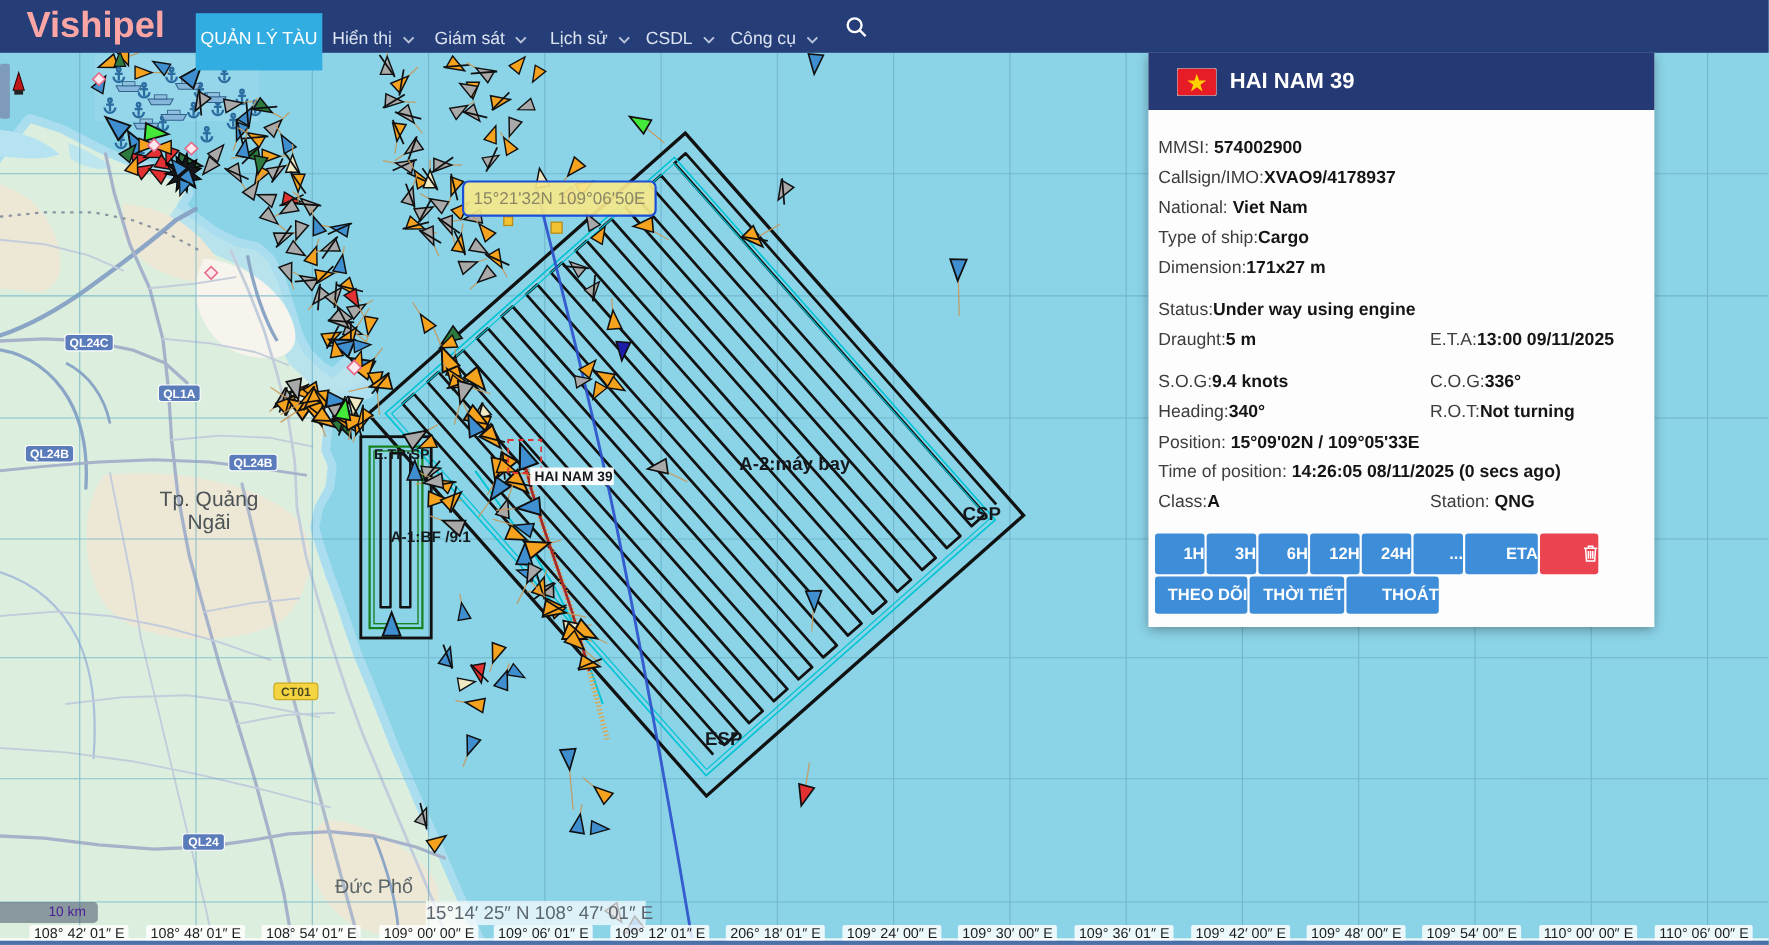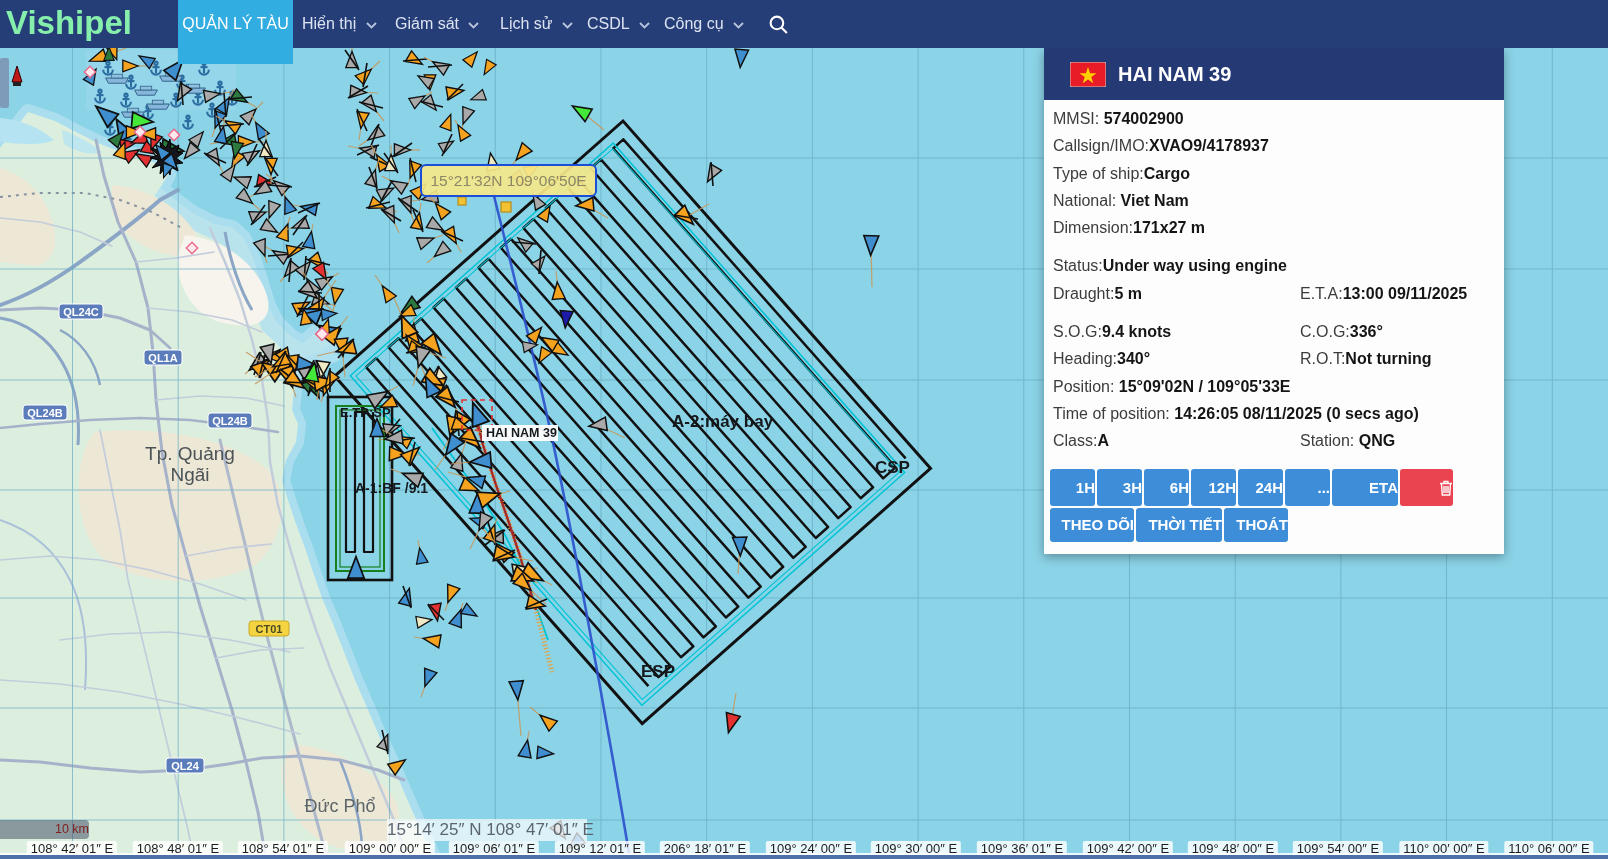--- a/index.html
+++ b/index.html
@@ -1,42 +1,42 @@
 <!DOCTYPE html>
 <html><head><meta charset="utf-8">
 <style>
 *{margin:0;padding:0;box-sizing:border-box}
 html,body{width:1608px;height:859px;overflow:hidden;font-family:"Liberation Sans",sans-serif;position:relative;background:#8bd3e7}
 #map{position:absolute;left:0;top:0}
 #nav{position:absolute;left:0;top:0;width:1608px;height:48px;background:#263e78;z-index:20}
-#logo{position:absolute;left:6px;top:4px;color:#86efac;font-size:33px;font-weight:bold}
-.mi{position:absolute;top:0;color:#dce3f1;font-size:16px;height:64px;line-height:48px;white-space:nowrap}
+#logo{position:absolute;left:24px;top:4px;color:#fca5a5;font-size:33px;font-weight:bold}
+.mi{position:absolute;top:12px;color:#dce3f1;font-size:16px;height:52px;line-height:48px;white-space:nowrap}
 .mi.act{background:#32ade1;color:#fff;width:115px;text-align:center}
 #tip{position:absolute;left:420px;top:164px;width:177px;height:33px;z-index:5;background:rgba(246,232,138,0.92);
  border:2px solid #1d4ed8;border-radius:6px;color:#8b8665;font-size:15.5px;line-height:30px;text-align:center;white-space:nowrap}
 #panel{position:absolute;left:1044px;top:48px;width:460px;z-index:15;background:#fdfdfd;box-shadow:0 3px 10px rgba(0,0,0,0.35)}
 #phead{height:52px;background:#253a74;display:flex;align-items:center}
 #phead b{color:#fff;font-size:20px;margin-left:12px}
-#pbody{padding:5px 0 9px 9px;font-size:16px;color:#3c3c3c}
+#pbody{padding:21px 0 9px 9px;font-size:16px;color:#3c3c3c}
 .rw{height:27.3px;line-height:27.3px;white-space:nowrap}
 .rw.gap{margin-top:11px}
 .rw b{color:#151515}
 .c2{position:absolute;left:247px}
 .rw{position:relative}
 #pbtns{padding:5px 0 12px 5px}
 .bt{display:inline-block;background:#3d8dd8;color:#fff;font-weight:bold;font-size:15px;text-align:right;
  height:37px;line-height:37px;border-radius:3px;margin:0 1px;vertical-align:top}
 .bt.sm{height:34px;line-height:34px;margin-top:2px}
 .bt.red{background:#ea4450}
 .bl{position:absolute;transform:translateX(-50%);bottom:3px;background:rgba(255,255,255,0.82);color:#1c1c1c;
  font-size:13px;padding:0 4px;white-space:nowrap;z-index:8;border-radius:2px}
 #bbar{position:absolute;left:0;bottom:0;width:1608px;height:4px;background:#4c70a8;z-index:9}
 #bbar2{position:absolute;left:0;bottom:4px;width:1608px;height:2px;background:rgba(255,255,255,0.85);z-index:9}
 #scale{position:absolute;left:0;top:820px;width:89px;height:19px;background:rgba(70,82,104,0.55);border-radius:0 4px 4px 0;
- color:#7f1d1d;font-size:12.5px;text-align:right;line-height:19px;z-index:8;padding-left:44px}
+ color:#4c1d95;font-size:12.5px;text-align:left;line-height:19px;z-index:8;padding-left:44px}
 #coord{position:absolute;left:387px;top:819px;width:200px;height:22px;background:rgba(255,255,255,0.7);
  color:#5a6570;font-size:17px;line-height:22px;text-align:center;white-space:nowrap;z-index:8}
 </style></head>
 <body>
 <svg id="map" width="1608" height="859">
     <rect x="0" y="0" width="1608" height="859" fill="#8bd3e7"></rect>
     <path d="M0,148 L28,112 L55,121 L78,133 L98,143 L118,151 L138,156 L155,163 L168,175 L160,188 L172,198 L192,213 L214,224 L232,228 L243,238 L252,256 L260,280 L268,306 L276,322 L290,336 L303,344 L315,333 L328,334 L332,343 L320,352 L305,357 L299,370 L294,390 L292,410 L298,424 L296,442 L286,460 L282,480 L288,500 L296,524 L305,548 L313,572 L322,598 L333,624 L344,652 L355,680 L368,710 L380,738 L392,764 L404,792 L418,824 L430,850 L434,859 L0,859 Z" fill="none" stroke="#aadeef" stroke-width="16" stroke-linejoin="round"></path>
     <path d="M0,148 L28,112 L55,121 L78,133 L98,143 L118,151 L138,156 L155,163 L168,175 L160,188 L172,198 L192,213 L214,224 L232,228 L243,238 L252,256 L260,280 L268,306 L276,322 L290,336 L303,344 L315,333 L328,334 L332,343 L320,352 L305,357 L299,370 L294,390 L292,410 L298,424 L296,442 L286,460 L282,480 L288,500 L296,524 L305,548 L313,572 L322,598 L333,624 L344,652 L355,680 L368,710 L380,738 L392,764 L404,792 L418,824 L430,850 L434,859 L0,859 Z" fill="#dcefdf"></path>
     <path d="M0,118 C22,120 40,128 54,140 C42,146 20,144 0,142 Z" fill="#b6e3f1"></path>
     <path d="M62,130 C78,136 92,144 102,152 C92,156 76,152 64,144 Z" fill="#b6e3f1" opacity="0.8"></path>
@@ -1230,36 +1230,36 @@
   <div id="phead">
     <svg width="36" height="25" viewBox="0 0 36 25" style="margin-left:26px">
         <rect width="36" height="25" fill="#e81c26" rx="2" stroke="#c8c8c8" stroke-width="1"></rect>
         <path d="M18 5 L20.1 11.2 L26.6 11.2 L21.3 15 L23.3 21.2 L18 17.4 L12.7 21.2 L14.7 15 L9.4 11.2 L15.9 11.2 Z" fill="#ffd000"></path>
       </svg>
     <b>HAI NAM 39</b>
   </div>
   <div id="pbody">
 <div class="rw"><span>MMSI: <b>574002900</b></span></div>
 <div class="rw"><span>Callsign/IMO:<b>XVAO9/4178937</b></span></div>
+<div class="rw"><span>National: <b>Viet Nam</b></span></div>
 <div class="rw"><span>Type of ship:<b>Cargo</b></span></div>
-<div class="rw"><span>National: <b>Viet Nam</b></span></div>
 <div class="rw"><span>Dimension:<b>171x27 m</b></span></div>
 <div class="rw gap"><span>Status:<b>Under way using engine</b></span></div>
 <div class="rw"><span>Draught:<b>5 m</b></span><span class="c2">E.T.A:<b>13:00 09/11/2025</b></span></div>
 <div class="rw gap"><span>S.O.G:<b>9.4 knots</b></span><span class="c2">C.O.G:<b>336°</b></span></div>
 <div class="rw"><span>Heading:<b>340°</b></span><span class="c2">R.O.T:<b>Not turning</b></span></div>
 <div class="rw"><span>Position: <b>15°09'02N / 109°05'33E</b></span></div>
 <div class="rw"><span>Time of position: <b>14:26:05 08/11/2025 (0 secs ago)</b></span></div>
 <div class="rw"><span>Class:<b>A</b></span><span class="c2">Station: <b>QNG</b></span></div>
 </div>
   <div id="pbtns">
     <span class="bt" style="width:45px">1H</span><span class="bt" style="width:45px">3H</span><span class="bt" style="width:45px">6H</span><span class="bt" style="width:45px">12H</span><span class="bt" style="width:45px">24H</span><span class="bt" style="width:45px">...</span><span class="bt" style="width:66px">ETA</span><span class="bt red" style="width:53px"><svg width="14" height="16" viewBox="0 0 14 16" style="vertical-align:-3px">
           <path d="M1,3.5 h12 M5,3 v-1.5 h4 V3 M2.5,4 l0.8,11 h7.4 l0.8,-11 M5,6 v7 M7,6 v7 M9,6 v7" stroke="#fff" stroke-width="1.4" fill="none"></path>
         </svg></span><br>
-    <span class="bt sm" style="width:84px">THEO DÕI</span><span class="bt sm" style="width:86px">THỜI TIẾT</span><span class="bt sm" style="width:64px">THOÁT</span>
+    <span class="bt sm" style="width:84px">THEO DÕI</span><span class="bt sm" style="width:86px">THỜI TIẾT</span><span class="bt sm" style="width:84px">THOÁT</span>
   </div>
 </div>
 
 <span class="bl" style="left:72px">108° 42′ 01″ E</span>
 <span class="bl" style="left:178px">108° 48′ 01″ E</span>
 <span class="bl" style="left:283px">108° 54′ 01″ E</span>
 <span class="bl" style="left:390px">109° 00′ 00″ E</span>
 <span class="bl" style="left:494px">109° 06′ 01″ E</span>
 <span class="bl" style="left:600px">109° 12′ 01″ E</span>
 <span class="bl" style="left:705px">206° 18′ 01″ E</span>

